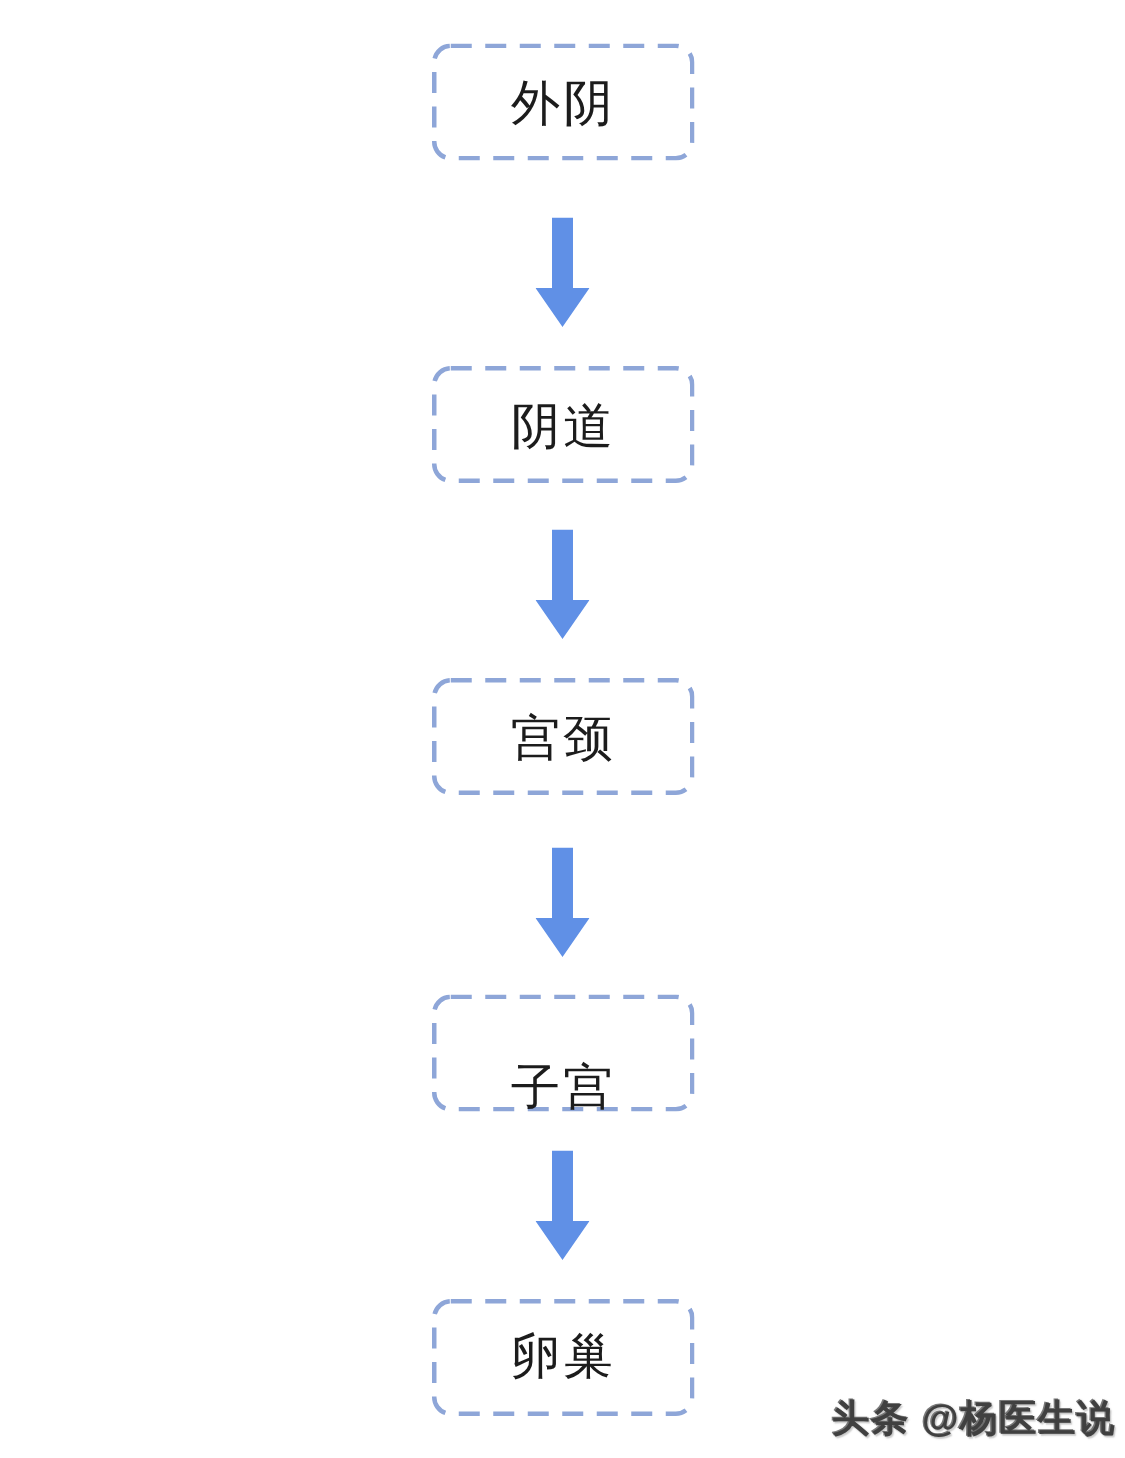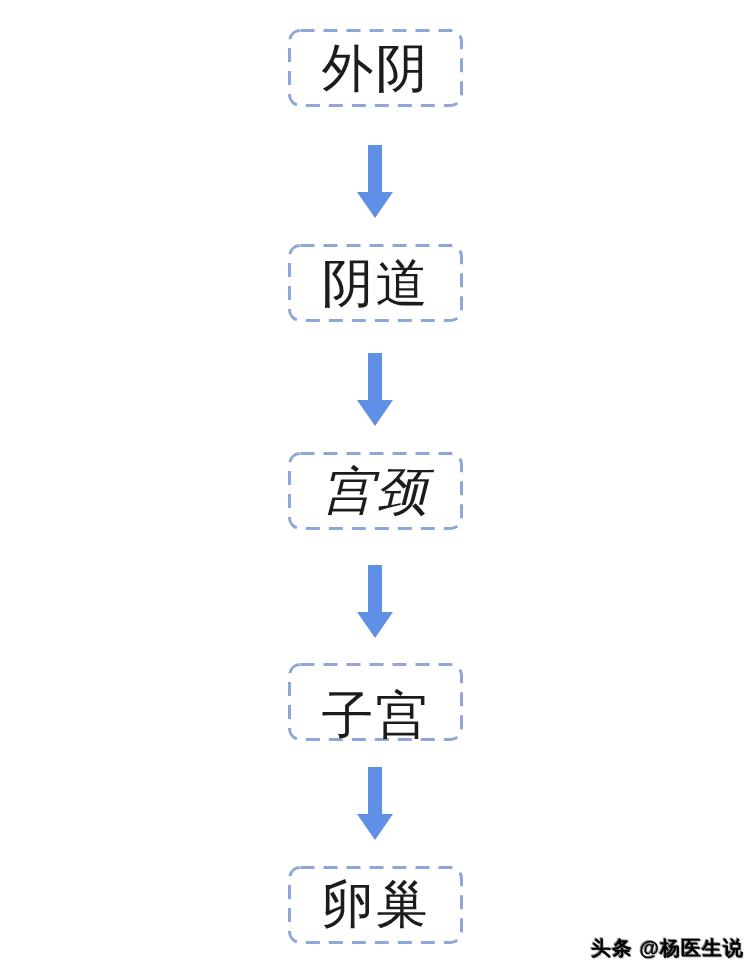--- a/index.html
+++ b/index.html
@@ -21,49 +21,49 @@
     justify-content: center;
   }
   .node-border {
     position: absolute;
     top: 0; left: 0;
     width: 175px;
     height: 78px;
   }
   .node-label {
     position: relative;
-    font-size: 52px;
+    font-size: 33px;
     line-height: 1;
     color: #1c1c1c;
     letter-spacing: 2px;
     white-space: nowrap;
   }
   .arrow {
     position: absolute;
     left: 357px;
     width: 36px;
     height: 73px;
   }
   .watermark {
     position: absolute;
     right: 6px;
     bottom: 10px;
-    font-size: 20px;
+    font-size: 25px;
     font-weight: bold;
     letter-spacing: 1px;
-    color: #000000;
+    color: #404040;
     text-shadow: -1px -1px 0 rgba(80,80,80,0.75),
                   1px  1px 1px rgba(120,120,120,0.35),
                   0 0 1px rgba(60,60,60,0.5);
     white-space: nowrap;
   }
   
   .node-1 { top: 29px;  }
   .node-2 { top: 244px; }
-  .node-3 { top: 452px; font-style: italic; }
+  .node-3 { top: 452px; }
   .node-4 { top: 663px; align-items: flex-end; }
   .node-5 { top: 866px; font-family: Liberation Serif, serif; }
   
   .arrow-1 { top: 145px; }
   .arrow-2 { top: 353px; }
   .arrow-3 { top: 565px; }
   .arrow-4 { top: 767px; }
 </style>
 </head>
 <body>

